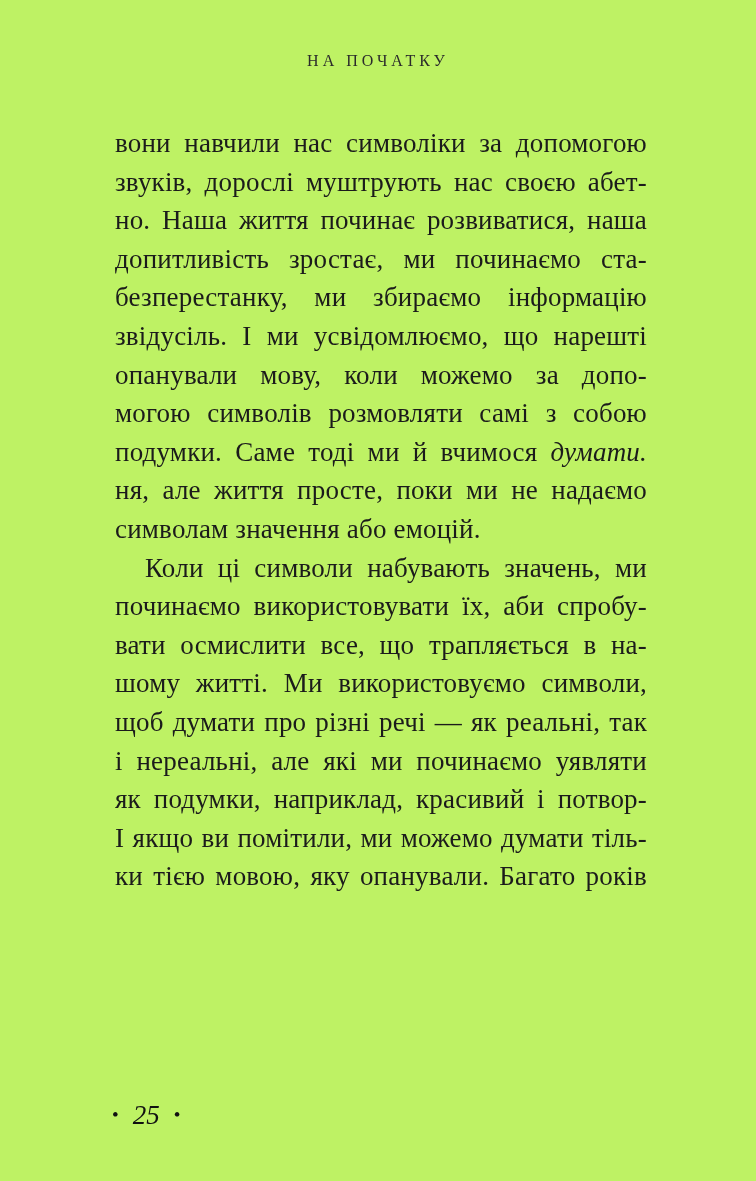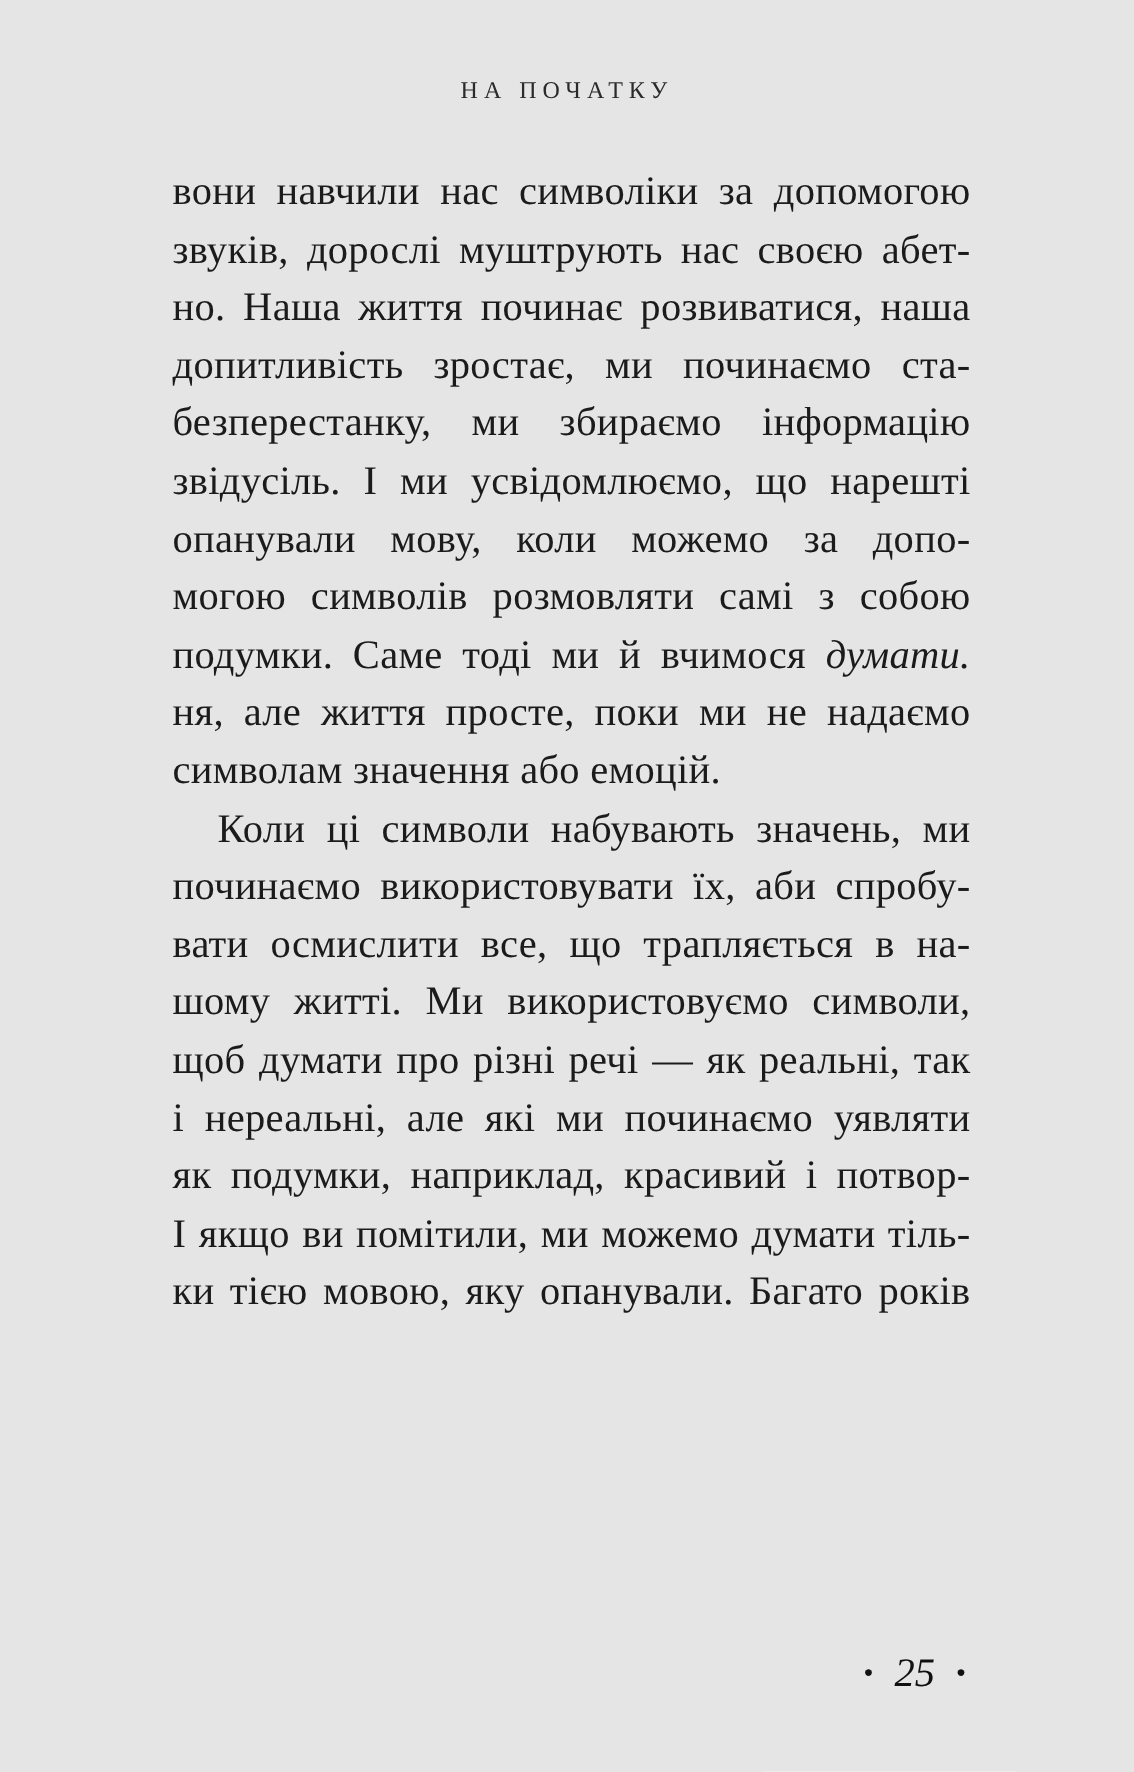--- a/index.html
+++ b/index.html
@@ -5,55 +5,55 @@
   html, body { margin: 0; padding: 0; }
   body {
     width: 756px; height: 1181px;
     background: #ffffff;
     font-family: "Liberation Serif", "DejaVu Serif", serif;
     color: #1b1b1b;
   }
   .page {
     position: relative;
     width: 756px; height: 1181px;
-    background: #e5e5e5;
+    background: #bef264;
     overflow: hidden;
   }
   .running-header {
     position: absolute;
     top: 52px; left: 112px; width: 532px;
     text-align: center;
     font-size: 16px;
     letter-spacing: 4px;
     color: #2b2b2b;
   }
   .body-text {
     position: absolute;
-    top: 108px; left: 115px; width: 532px;
+    top: 124px; left: 115px; width: 532px;
   }
   .para { margin: 0; padding: 0; }
   .line {
     width: 532px;
     font-size: 27px;
     line-height: 38.6px;
     text-align: justify;
     text-align-last: justify;
     letter-spacing: 0.2px;
   }
   .line.lastline {
     text-align-last: left;
   }
   .line.indent {
     text-indent: 30px;
   }
   .it { font-style: italic; }
   .footer {
     position: absolute;
     top: 1100px; left: 112px; width: 532px;
-    text-align: right;
+    text-align: left;
     white-space: nowrap;
   }
   .footer .bullet {
     font-size: 19px;
     vertical-align: 3px;
     color: #111;
   }
   .footer .pagenum {
     font-style: italic;
     font-size: 27px;

